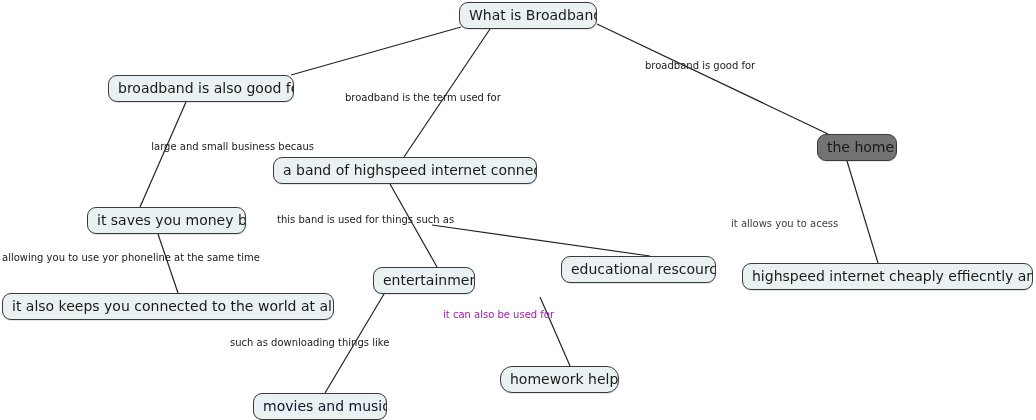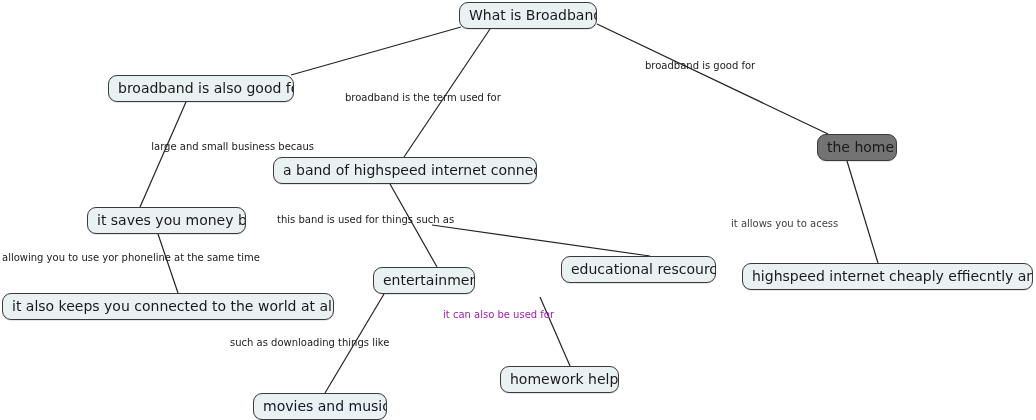--- a/index.html
+++ b/index.html
@@ -72,21 +72,21 @@
       <div class="node" style="left: 459px; top: 2px; width: 138px; background: rgb(234, 241, 243); border-color: rgb(58, 58, 58); color: rgb(26, 26, 26);">What is Broadband?</div>
       <div class="node" style="left: 108px; top: 75px; width: 186px; background: rgb(234, 241, 243); border-color: rgb(58, 58, 58); color: rgb(26, 26, 26);">broadband is also good for</div>
       <div class="node" style="left: 273px; top: 157px; width: 264px; background: rgb(234, 241, 243); border-color: rgb(58, 58, 58); color: rgb(26, 26, 26);">a band of highspeed internet connection</div>
       <div class="node" style="left: 817px; top: 134px; width: 80px; background: #737373; border-color: rgb(58, 58, 58); color: rgb(26, 26, 26);">the home</div>
       <div class="node" style="left: 87px; top: 207px; width: 159px; background: rgb(234, 241, 243); border-color: rgb(58, 58, 58); color: rgb(26, 26, 26);">it saves you money by</div>
       <div class="node" style="left: 2px; top: 293px; width: 332px; background: rgb(234, 241, 243); border-color: rgb(58, 58, 58); color: rgb(26, 26, 26);">it also keeps you connected to the world at all times</div>
       <div class="node" style="left: 373px; top: 267px; width: 102px; background: rgb(234, 241, 243); border-color: rgb(58, 58, 58); color: rgb(26, 26, 26);">entertainment</div>
       <div class="node" style="left: 561px; top: 256px; width: 155px; background: rgb(234, 241, 243); border-color: rgb(58, 58, 58); color: rgb(26, 26, 26);">educational rescources</div>
       <div class="node" style="left: 742px; top: 263px; width: 291px; background: rgb(234, 241, 243); border-color: rgb(58, 58, 58); color: rgb(26, 26, 26);">highspeed internet cheaply effiecntly and fast</div>
       <div class="node" style="left: 253px; top: 393px; width: 134px; background: rgb(234, 241, 243); border-color: rgb(58, 58, 58); color: #0f172a;">movies and music</div>
-      <div class="node" style="left: 500px; top: 366px; width: 119px; background: rgb(234, 241, 243); border-color: rgb(58, 58, 58); color: rgb(26, 26, 26);">homework help</div>
+      <div class="node" style="left: 500px; top: 366px; width: 119px; background: rgb(234, 241, 243); border-color: rgb(58, 58, 58); color: rgb(26, 26, 26); border-radius: 12px;">homework help</div>
     </div>
   <div id="labels-layer">
       <div class="link-label" style="left: 83px; top: 138px; width: 231px; color: rgb(26, 26, 26); text-align: right;">large and small business becaus</div>
       <div class="link-label" style="left: 345px; top: 89px; width: 190px; color: rgb(26, 26, 26);">broadband is the term used for</div>
       <div class="link-label" style="left: 645px; top: 57px; width: 160px; color: rgb(26, 26, 26);">broadband is good for</div>
       <div class="link-label" style="left: 2px; top: 249px; width: 312px; color: rgb(26, 26, 26);">allowing you to use yor phoneline at the same time</div>
       <div class="link-label" style="left: 277px; top: 211px; width: 218px; color: rgb(26, 26, 26);">this band is used for things such as</div>
       <div class="link-label" style="left: 731px; top: 191px; width: 160px; color: #404040; margin-top: 24px;">it allows you to acess</div>
       <div class="link-label" style="left: 443px; top: 306px; width: 155px; color: #a21caf;">it can also be used for</div>
       <div class="link-label" style="left: 230px; top: 334px; width: 205px; color: rgb(26, 26, 26);">such as downloading things like</div>

